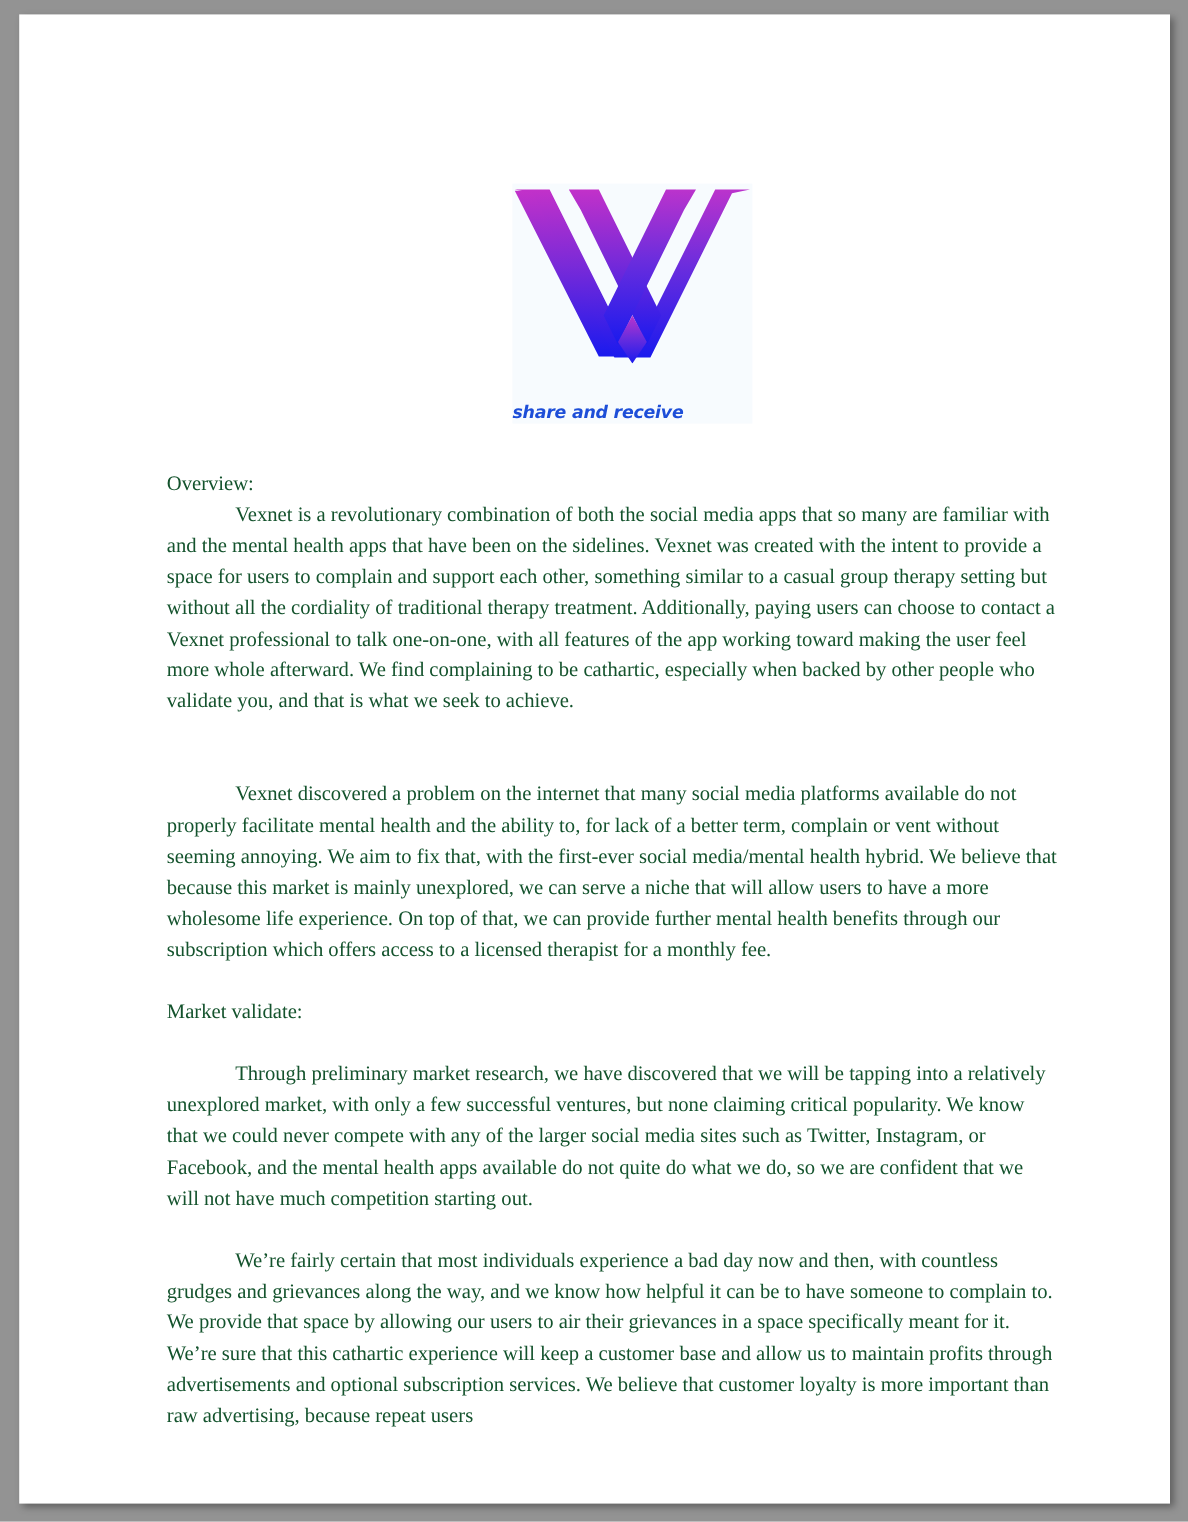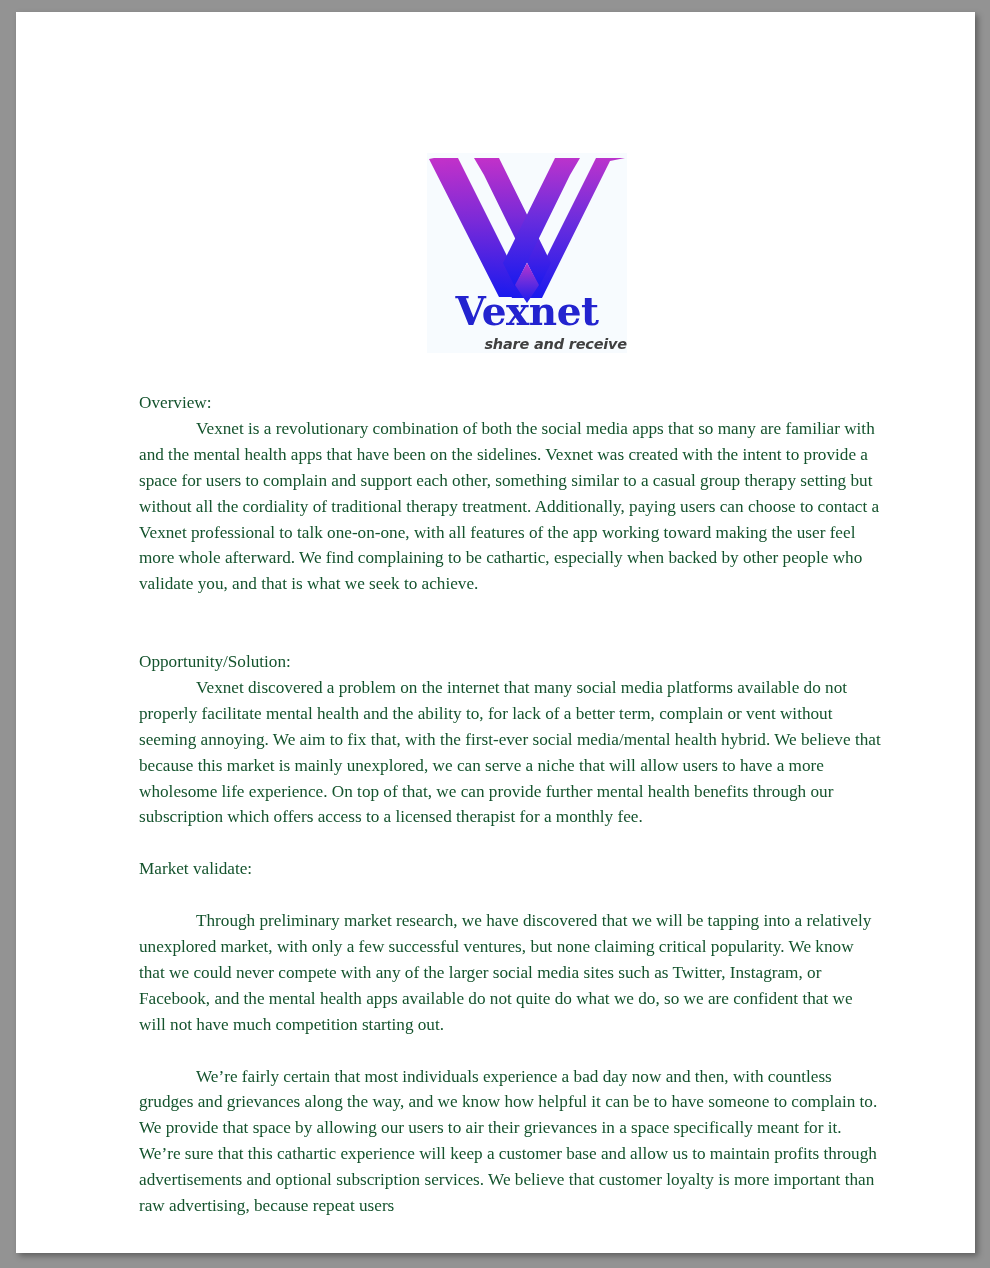--- a/index.html
+++ b/index.html
@@ -59,27 +59,27 @@
     font-size: 39px;
     letter-spacing: -0.5px;
     color: #2323cf;
     line-height: 1;
   }
   .logo-tag {
     position: absolute;
     left: 0;
     top: 184px;
     width: 200px;
-    text-align: right;
+    text-align: left;
     font-family: "DejaVu Sans", sans-serif;
     font-weight: bold;
     font-style: italic;
     font-size: 14.5px;
     letter-spacing: -0.2px;
-    color: #404040;
+    color: #1d4ed8;
     line-height: 1;
   }
 
   
   .doc-body {
     position: absolute;
     left: 123px;       
     top: 378px;        
     width: 742px;
     color: #14532d;
@@ -134,33 +134,31 @@
 
         <path d="M 198 5 L 169 5 L 99 145 L 115 145 L 183 8 Z" fill="url(#gradB)"></path>
 
         <path d="M 47 5 L 72 5 L 124 110 L 112 134 L 57 22 Z" fill="url(#gradA)"></path>
 
         <path d="M 153 5 L 128 5 L 76 110 L 88 134 L 143 22 Z" fill="url(#gradB)"></path>
 
         <path d="M 88 132 L 100 110 L 112 132 L 100 150 Z" fill="url(#gradB)"></path>
       </svg>
 
-      <div class="logo-word">Vexnet</div>
 
       <div class="logo-tag">share and receive</div>
     </div>
 
     <div class="doc-body">
 
       <p class="heading">Overview:</p>
       <p class="indent">Vexnet is a revolutionary combination of both the social media apps that so many are familiar with and the mental health apps that have been on the sidelines. Vexnet was created with the intent to provide a space for users to complain and support each other, something similar to a casual group therapy setting but without all the cordiality of traditional therapy treatment. Additionally, paying users can choose to contact a Vexnet professional to talk one-on-one, with all features of the app working toward making the user feel more whole afterward. We find complaining to be cathartic, especially when backed by other people who validate you, and that is what we seek to achieve.</p>
 
       <div class="gap-lg"></div>
 
-      <p class="heading">Opportunity/Solution:</p>
       <p class="indent">Vexnet discovered a problem on the internet that many social media platforms available do not properly facilitate mental health and the ability to, for lack of a better term, complain or vent without seeming annoying. We aim to fix that, with the first-ever social media/mental health hybrid. We believe that because this market is mainly unexplored, we can serve a niche that will allow users to have a more wholesome life experience. On top of that, we can provide further mental health benefits through our subscription which offers access to a licensed therapist for a monthly fee.</p>
 
       <div class="gap-md"></div>
 
       <p class="heading">Market validate:</p>
 
       <div class="gap-sm"></div>
 
       <p class="indent">Through preliminary market research, we have discovered that we will be tapping into a relatively unexplored market, with only a few successful ventures, but none claiming critical popularity. We know that we could never compete with any of the larger social media sites such as Twitter, Instagram, or Facebook, and the mental health apps available do not quite do what we do, so we are confident that we will not have much competition starting out.</p>
 

